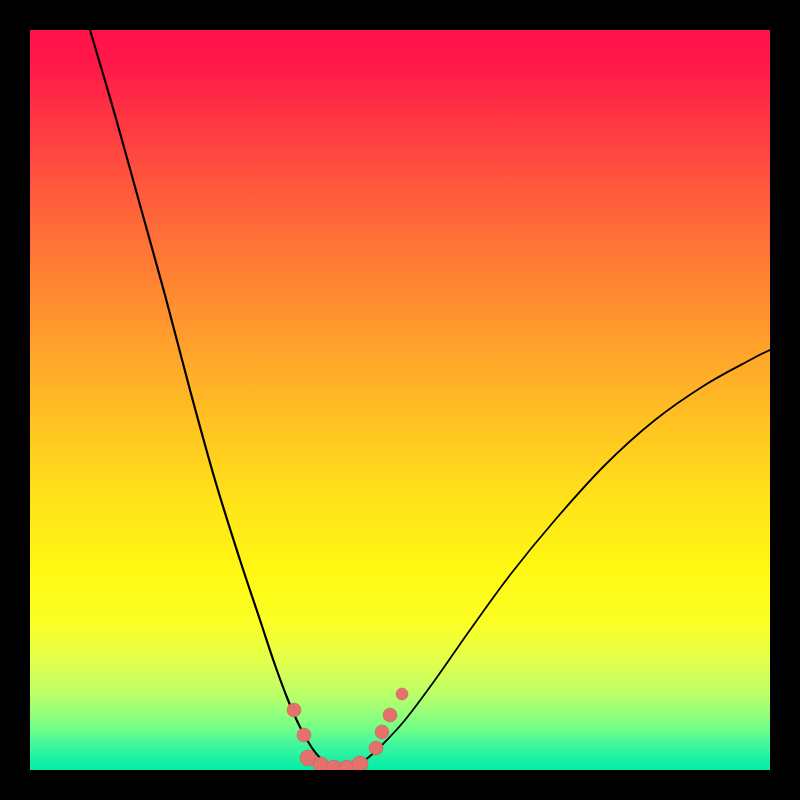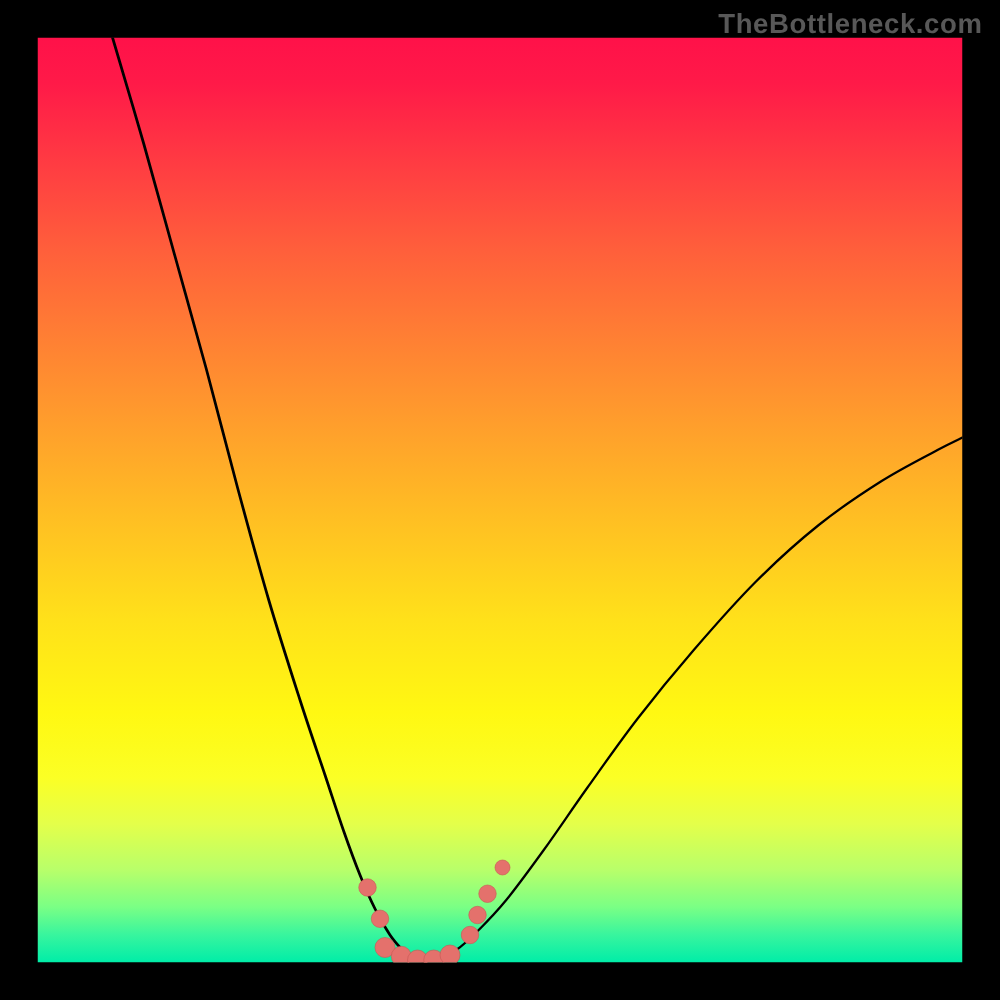--- a/index.html
+++ b/index.html
@@ -77,21 +77,20 @@
     fill: #e4716c;
     stroke: #c85a55;
     stroke-width: 0.5;
   }
 </style>
 </head>
 <body>
 
 <div class="stage">
 
-  <div class="watermark">TheBottleneck.com</div>
 
   <div class="plot-area">
     <div class="gradient"></div>
 
     <svg class="curves" viewBox="0 0 740 740" preserveAspectRatio="none">
       <path id="left-curve" class="curve" d="M 60 0 C 64.16666666666667 14.166666666666666, 76.66666666666667 55.83333333333333, 85 85 C 93.33333333333333 114.16666666666667, 101.66666666666667 145, 110 175 C 118.33333333333333 205, 126.66666666666667 234.16666666666666, 135 265 C 143.33333333333334 295.8333333333333, 151.66666666666666 329.1666666666667, 160 360 C 168.33333333333334 390.8333333333333, 176.66666666666666 421.6666666666667, 185 450 C 193.33333333333334 478.3333333333333, 202.5 506.6666666666667, 210 530 C 217.5 553.3333333333334, 224.16666666666666 572.5, 230 590 C 235.83333333333334 607.5, 240.33333333333334 621.6666666666666, 245 635 C 249.66666666666666 648.3333333333334, 253.83333333333334 659.6666666666666, 258 670 C 262.1666666666667 680.3333333333334, 266 689, 270 697 C 274 705, 278.3333333333333 712.5, 282 718 C 285.6666666666667 723.5, 289 726.8333333333334, 292 730 C 295 733.1666666666666, 297.3333333333333 735.5, 300 737 C 302.6666666666667 738.5, 306.6666666666667 738.6666666666666, 308 739"></path>
       <path id="right-curve" class="curve right-curve" d="M 308 739 C 310 738.6666666666666, 315.5 738.5, 320 737 C 324.5 735.5, 329.6666666666667 733.6666666666666, 335 730 C 340.3333333333333 726.3333333333334, 345.3333333333333 721.6666666666666, 352 715 C 358.6666666666667 708.3333333333334, 366.1666666666667 700.8333333333334, 375 690 C 383.8333333333333 679.1666666666666, 394.1666666666667 665, 405 650 C 415.8333333333333 635, 427.5 617.5, 440 600 C 452.5 582.5, 465.8333333333333 563.3333333333334, 480 545 C 494.1666666666667 526.6666666666666, 509.1666666666667 508.3333333333333, 525 490 C 540.8333333333334 471.6666666666667, 558.3333333333334 451.6666666666667, 575 435 C 591.6666666666666 418.3333333333333, 608.3333333333334 403.3333333333333, 625 390 C 641.6666666666666 376.6666666666667, 659.1666666666666 365, 675 355 C 690.8333333333334 345, 709.1666666666666 335.8333333333333, 720 330 C 730.8333333333334 324.1666666666667, 736.6666666666666 321.6666666666667, 740 320"></path>
       <g id="markers-group">
           <circle cx="264" cy="680" r="7" class="marker"></circle>
           <circle cx="274" cy="705" r="7" class="marker"></circle>

